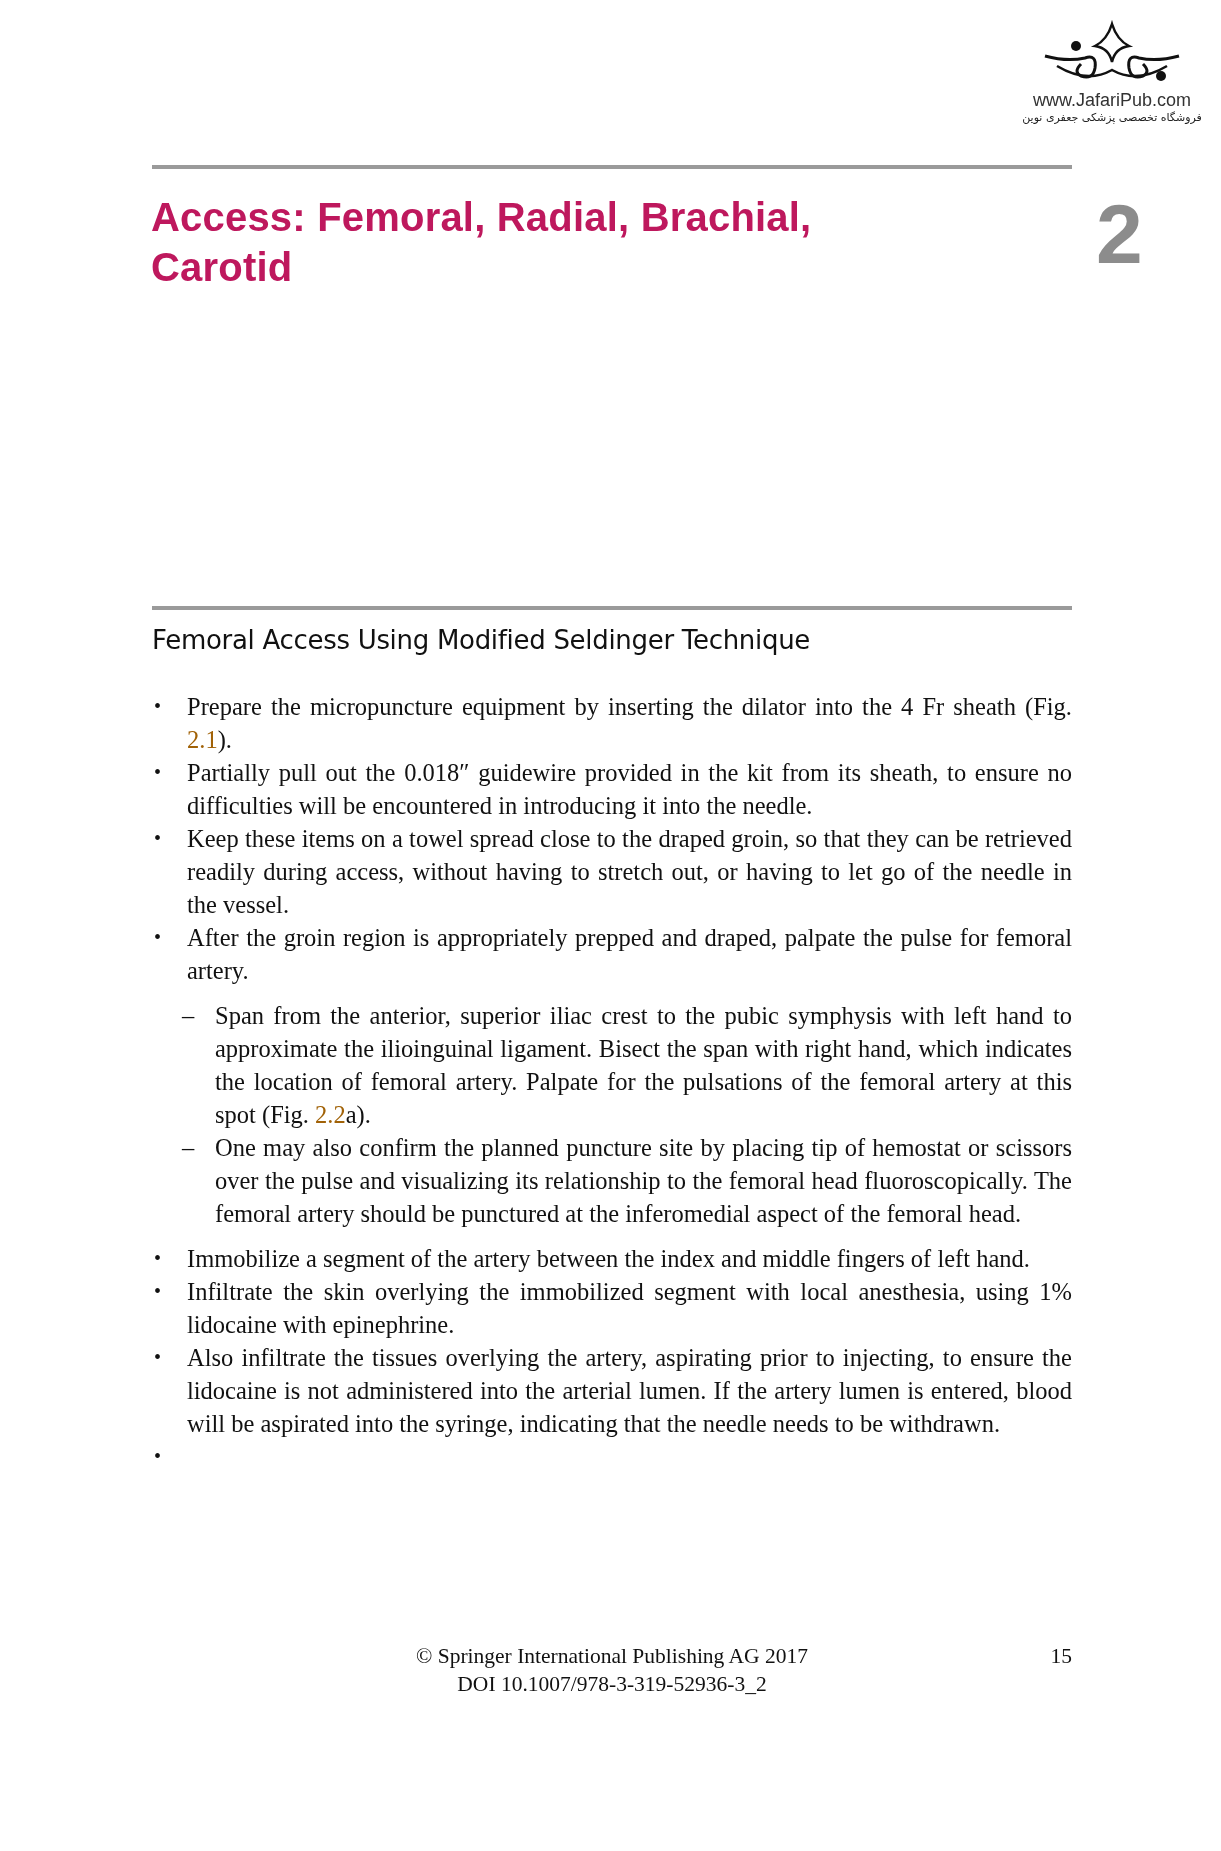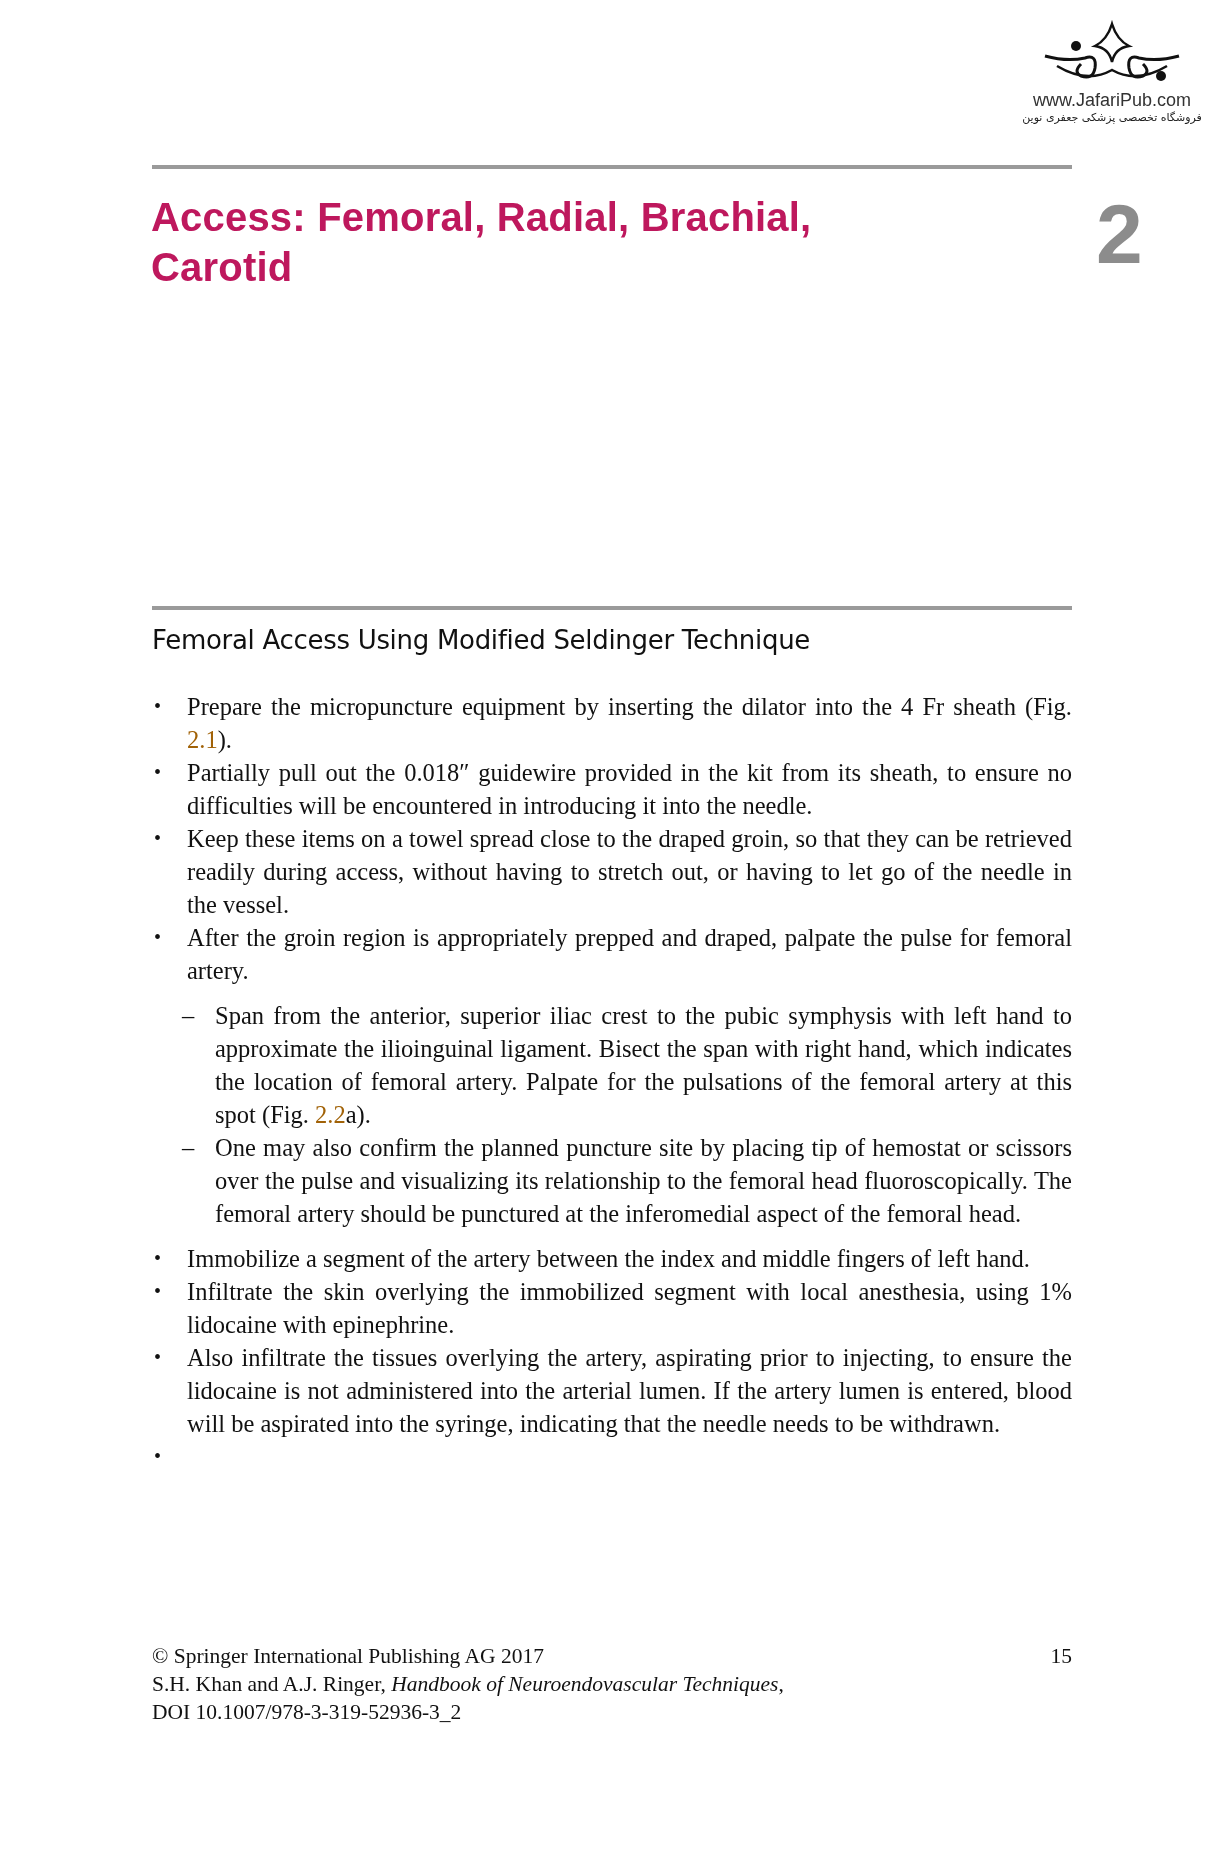--- a/index.html
+++ b/index.html
@@ -15,21 +15,21 @@
   .chapter-num { position:absolute; left:1096px; top:186px; font-family:"Liberation Sans", sans-serif; font-weight:bold; font-size:84px; line-height:96px; color:#8c8c8c; }
   .section-heading { position:absolute; left:152px; top:622px; font-family:"DejaVu Sans", sans-serif; font-weight:normal; font-size:26px; line-height:36px; color:#111; letter-spacing:-0.3px; }
   .content { position:absolute; left:152px; top:690px; width:920px; font-size:24.5px; line-height:33px; }
   ul { list-style:none; margin:0; padding:0; }
   li.b { position:relative; padding-left:35px; text-align:justify; }
   li.b > .mk { position:absolute; left:2px; top:0; font-size:20px; }
   ul.sub { margin:12px 0 12px 0; }
   li.d { position:relative; padding-left:63px; text-align:justify; }
   li.d > .mk { position:absolute; left:30px; top:0; }
   .lnk { color:#a16207; }
-  .footer { position:absolute; left:152px; top:1642px; width:920px; font-size:21.5px; line-height:28px; }
+  .footer { position:absolute; left:152px; top:1642px; width:920px; font-size:21.5px; line-height:28px;text-align:center; }
   .footer .pg { position:absolute; right:0; top:0; }
   .footer i { font-style:italic; }
 </style>
 </head>
 <body>
 
 <div class="logo">
   <svg width="150" height="70" viewBox="0 0 150 70">
     <path d="M75 6 Q70 22 58 28 Q72 30 75 44 Q78 30 92 28 Q80 22 75 6 Z" fill="none" stroke="#111" stroke-width="2.5"></path>
     <path d="M8 38 Q30 44 48 40 Q60 36 58 50 Q56 62 44 58 Q36 54 44 46" fill="none" stroke="#111" stroke-width="3"></path>
@@ -98,16 +98,15 @@
       <span>Also infiltrate the tissues overlying the artery, aspirating prior to injecting, to ensure the lidocaine is not administered into the arterial lumen. If the artery lumen is entered, blood will be aspirated into the syringe, indicating that the needle needs to be withdrawn.</span>
     </li>
     <li class="b">
       <span class="mk">•</span>
     </li>
   </ul>
 </div>
 
 <div class="footer">
   <div>© Springer International Publishing AG 2017</div>
-  <div><span>S.H. Khan and A.J. Ringer, </span><i>Handbook of Neuroendovascular Techniques</i><span>,</span></div>
   <div>DOI 10.1007/978-3-319-52936-3_2</div>
   <div class="pg">15</div>
 </div>
 
 </body></html>

